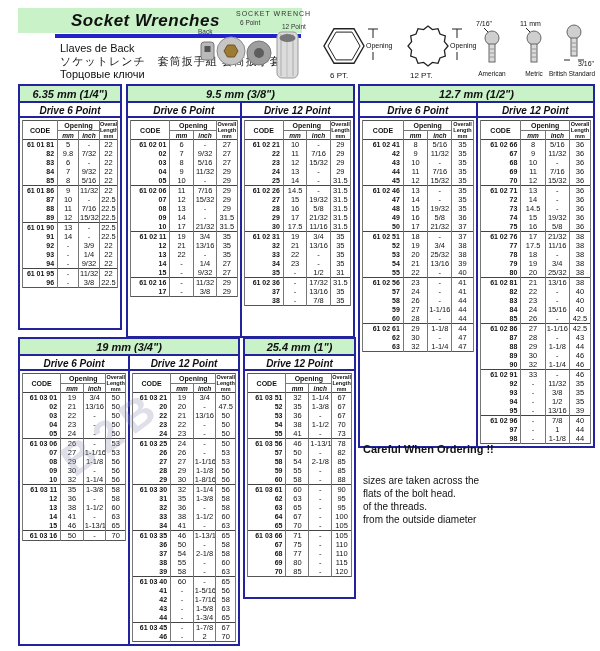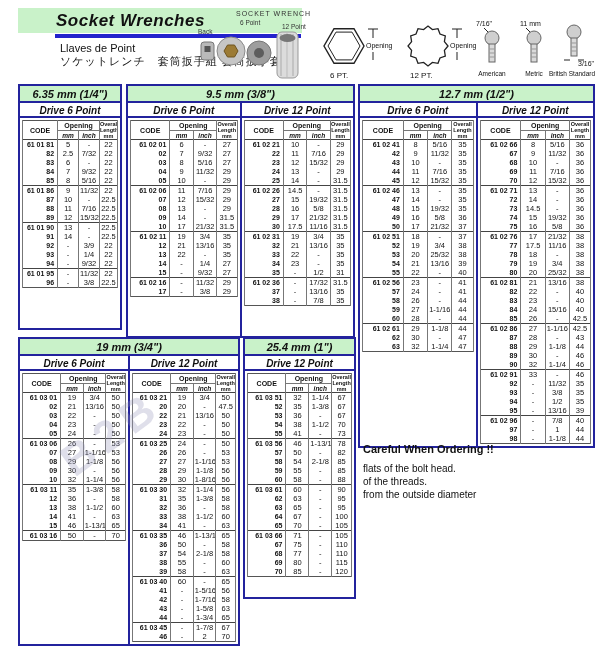--- a/index.html
+++ b/index.html
@@ -3,21 +3,21 @@
 <meta charset="utf-8">
 <style>
   * { box-sizing: border-box; margin: 0; padding: 0; }
   html,body { background:#fff; }
   body { width:600px; height:651px; font-family:"Liberation Sans",sans-serif; color:#111; }
   .page { position:relative; width:600px; height:651px; background:#fff; overflow:hidden; }
 
   
   .title-bar { position:absolute; left:18px; top:8px; width:284px; height:25px;
                background:#c9f2c9; }
-  .title-text { font:italic bold 17px/25px "Liberation Sans",sans-serif; padding-left:38px; letter-spacing:.5px; }
+  .title-text { font:italic bold 17px/25px "Liberation Sans",sans-serif; padding-left:53px; letter-spacing:.5px; }
   .title-underline { position:absolute; left:55px; top:34px; width:246px; height:4px; background:#2323cc; }
   .subtitles { position:absolute; left:60px; top:42px; font-size:11px; line-height:13px; }
   .subtitles .cjk { letter-spacing:1px; }
 
   .socket-group { position:absolute; left:198px; top:10px; width:118px; height:72px; }
   .sw-title { position:absolute; left:38px; top:0; font-size:7px; letter-spacing:1px; color:#333; white-space:nowrap; }
   .socket-group .lbl { position:absolute; font-size:6.5px; color:#333; white-space:nowrap; }
   .back-lbl { left:0px; top:18px; }
   .p6-lbl  { left:42px; top:9px; }
   .p12-lbl { left:84px; top:13px; }
@@ -52,39 +52,40 @@
   th.len  { width:19%; font-size:5.5px; line-height:6px; }
   th.mm   { width:19%; }
   th.mm, th.inch { border-top:1px solid #777; font-size:6.5px; height:9px; font-style:italic; }
   tbody { border-top:1px solid #444; }
   td { height:9px; font-size:7.5px; line-height:9px; padding:0 1px; }
   td.code { font-weight:bold; text-align:right; padding-right:3px; font-size:7px; }
   td.mm, td.inch, td.len { text-align:center; }
 
   
   .note { position:absolute; left:363px; top:443px; width:205px; }
-  .note-title { font-weight:bold; font-size:11px; margin-bottom:7px; }
+  .note-title { font-weight:bold; font-size:11px; margin-bottom:19px; }
   .note-line { font-size:10px; line-height:13px; }
 
   .watermark { position:absolute; left:55px; top:408px; font-size:44px; font-weight:bold;
                color:rgba(150,150,185,.30); transform:rotate(-36deg); letter-spacing:8px;
                pointer-events:none; }
 </style>
 </head>
 <body>
 
 <div class="page">
 
   <div class="title-bar">
     <div class="title-text">Socket Wrenches</div>
   </div>
   <div class="title-underline"></div>
   <div class="subtitles">
-    <div>Llaves de Point</div>
+    <div>Llaves de Back</div>
     <div class="cjk">ソケットレンチ　套筒扳手組  套筒扳手套装</div>
+    <div>Торцовые ключи</div>
   </div>
 
   <div class="socket-group">
     <div class="sw-title">SOCKET WRENCH</div>
     <span class="lbl back-lbl">Back</span>
     <span class="lbl p6-lbl">6 Point</span>
     <span class="lbl p12-lbl">12 Point</span>
     <svg class="socket-svg" width="112" height="50">
       <rect x="3" y="12" width="13" height="18" rx="3" fill="#b9b9b9" stroke="#777"></rect>
       <rect x="6.5" y="16" width="6" height="6" fill="#555"></rect>
@@ -168,21 +169,21 @@
               </thead>
               <tbody>
                 <tr>
                   <td class="code">61 01 81</td>
                   <td class="mm">5</td>
                   <td class="inch">-</td>
                   <td class="len">22</td>
                 </tr>
                 <tr>
                   <td class="code">82</td>
-                  <td class="mm">2.5</td>
+                  <td class="mm">9.8</td>
                   <td class="inch">7/32</td>
                   <td class="len">22</td>
                 </tr>
                 <tr>
                   <td class="code">83</td>
                   <td class="mm">6</td>
                   <td class="inch">-</td>
                   <td class="len">22</td>
                 </tr>
                 <tr>
@@ -1413,19 +1414,20 @@
                 </tr>
               </tbody>
             </table>
           </div>
         </div>
     </div>
   </section>
 
   <div class="note">
     <div class="note-title">Careful When Ordering !!</div>
+    <div class="note-line">sizes are  taken across the</div>
     <div class="note-line">flats of the bolt head.</div>
     <div class="note-line">of the threads.</div>
     <div class="note-line">from the  outside diameter</div>
   </div>
 
   <div class="watermark">B2B</div>
 </div>
 
 </body></html>

